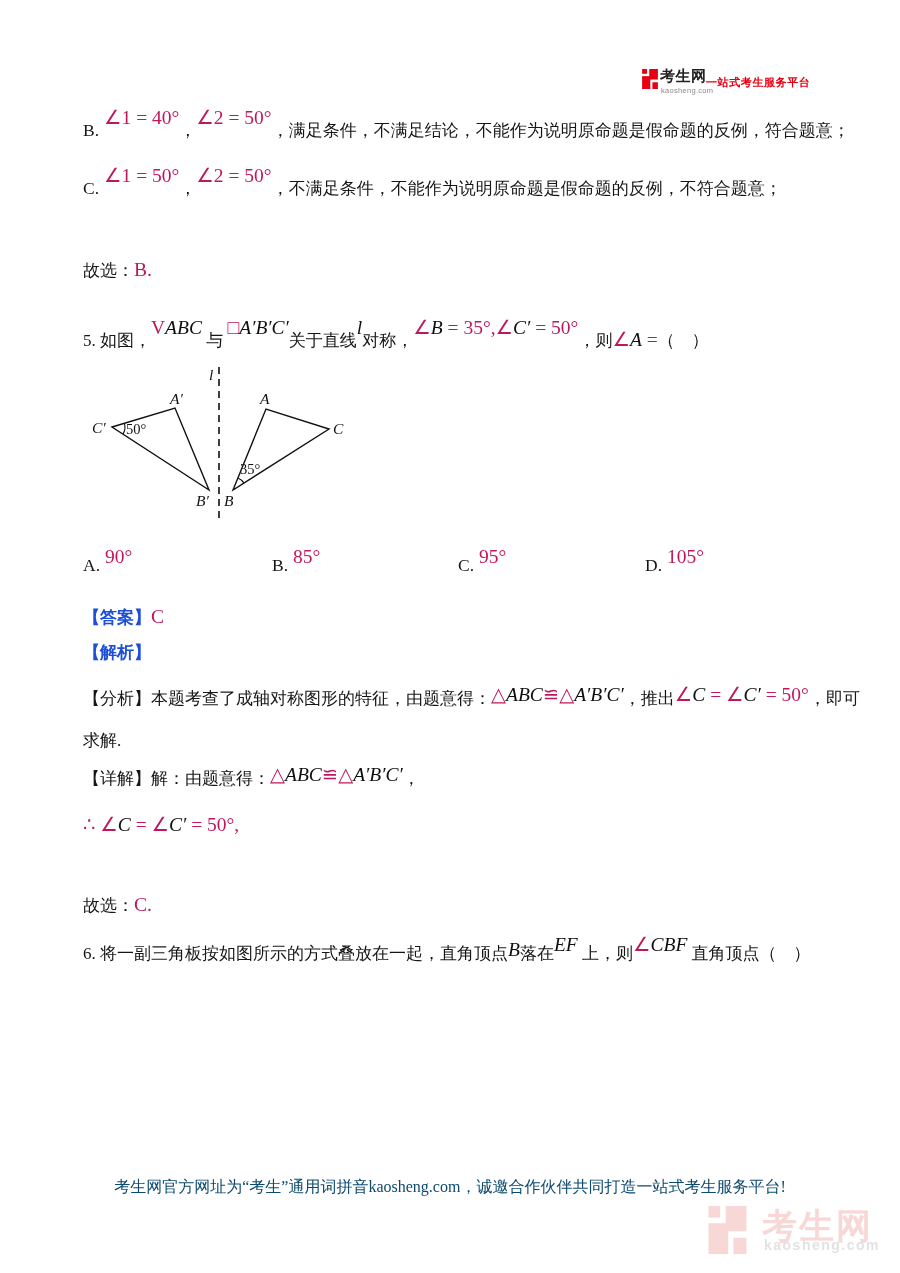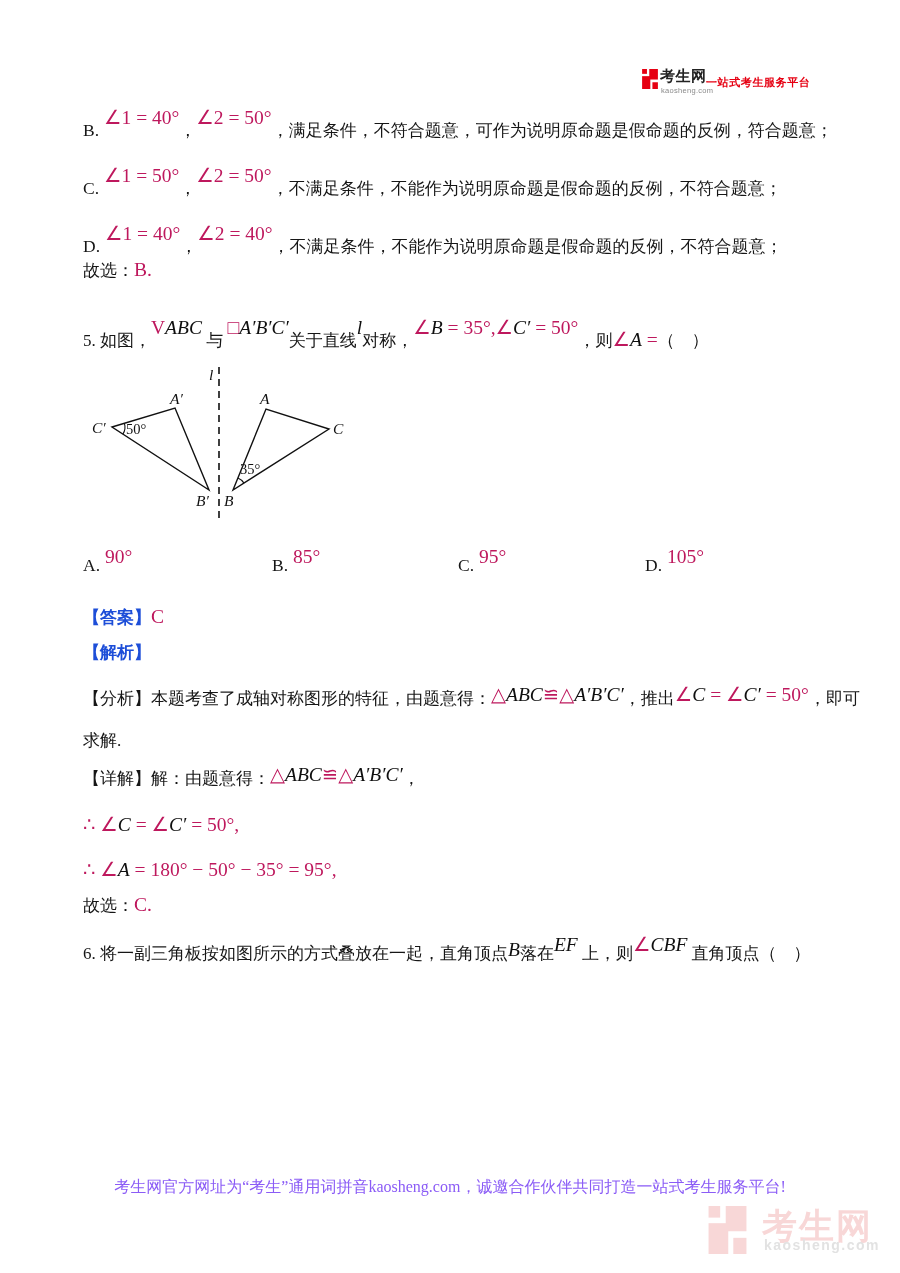--- a/index.html
+++ b/index.html
@@ -20,21 +20,21 @@
   .brand-domain { position:absolute; left:661px; top:86px; font-family:"Liberation Sans", sans-serif;
                   font-size:7.5px; color:#8a8a8a; letter-spacing:0.3px; }
   .brand-tagline { position:absolute; left:706px; top:75px; font-family:"Liberation Sans", sans-serif;
                    font-size:11px; font-weight:bold; color:#e60012; letter-spacing:0.6px; }
   
   .fig { position:absolute; left:88px; top:360px; }
   .fig-lbl { font-family:"Liberation Serif", serif; font-style:italic; font-size:15.5px; fill:#111; }
   .fig-deg { font-family:"Liberation Serif", serif; font-size:14.5px; fill:#111; }
   
   .footer { position:absolute; left:0; top:1177px; width:900px; text-align:center;
-            font-size:16px; color:#8b5cf6; }
+            font-size:16px; color:#0c4a6e; }
   
   .wm-brand { position:absolute; left:762px; top:1203px; font-family:"Liberation Sans", sans-serif;
               font-size:35px; font-weight:bold; color:#f8d7d7; letter-spacing:2px; }
   .wm-domain { position:absolute; left:764px; top:1237px; font-family:"Liberation Sans", sans-serif;
                font-size:14px; font-weight:bold; color:#e2e2e2; letter-spacing:1.5px; }
 </style>
 </head>
 <body>
 
 <div id="page">
@@ -44,23 +44,22 @@
       <rect x="0" y="0" width="4.6" height="4.6" fill="#e60012"></rect>
       <rect x="6.8" y="0" width="8.2" height="10" fill="#e60012"></rect>
       <rect x="0" y="6.8" width="7.8" height="12.2" fill="#e60012"></rect>
       <rect x="9.8" y="12.6" width="5.2" height="6.4" fill="#e60012"></rect>
     </svg>
     <div class="brand-name">考生网</div>
     <div class="brand-domain">kaosheng.com</div>
     <div class="brand-tagline">一站式考生服务平台</div>
   </div>
 
-  <div class="line" style="left:83px; top:115px;"><span class="lbl">B.</span><span class="m r">∠1 = 40°</span><span class="cn">，</span><span class="m r">∠2 = 50°</span><span class="cn">，满足条件，不符合题意，可作为说明原命题是假命题的反例，符合题意；</span></div>
+  <div class="line" style="left:83px; top:115px;"><span class="lbl">B.</span><span class="m r">∠1 = 40°</span><span class="cn">，</span><span class="m r">∠2 = 50°</span><span class="cn">，满足条件，不满足结论，不能作为说明原命题是假命题的反例，符合题意；</span></div>
   <div class="line" style="left:83px; top:173px;"><span class="lbl">C.</span><span class="m r">∠1 = 50°</span><span class="cn">，</span><span class="m r">∠2 = 50°</span><span class="cn">，不满足条件，不能作为说明原命题是假命题的反例，不符合题意；</span></div>
-  <div class="line" style="left:83px; top:231px;"><span class="lbl">D.</span><span class="m r">∠1 = 40°</span><span class="cn">，</span><span class="m r">∠2 = 40°</span><span class="cn">，不满足条件，不能作为说明原命题是假命题的反例，不符合题意；</span></div>
   <div class="line" style="left:83px; top:255px;text-align:right;"><span class="cn">故选：</span><span class="m">B.</span></div>
 
   <div class="line" style="left:83px; top:325px;"><span class="cn">5. 如图，</span><span class="m r">V</span><span class="mi r">ABC</span><span class="cn"> 与 </span><span class="m r">□</span><span class="mi r">A′B′C′</span><span class="cn">关于直线</span><span class="mi r">l</span><span class="cn">对称，</span><span class="m r">∠</span><span class="mi r">B</span><span class="m r"> = 35°,</span><span class="m r">∠</span><span class="mi r">C′</span><span class="m r"> = 50°</span><span class="cn">，则</span><span class="m">∠</span><span class="mi">A</span><span class="m"> =</span><span class="cn">（　）</span></div>
 
   <svg class="fig" width="280" height="172" viewBox="0 0 280 172">
     <line x1="131" y1="7" x2="131" y2="163" stroke="#111" stroke-width="1.6" stroke-dasharray="7,5"></line>
     <text class="fig-lbl" x="121" y="20">l</text>
     <path d="M24,67 L87,48 L121,130 Z" fill="none" stroke="#111" stroke-width="1.4"></path>
     <path d="M145,130 L178,49 L241,69 Z" fill="none" stroke="#111" stroke-width="1.4"></path>
     <path d="M36.4,63.3 A13,13 0 0 1 34.9,74.1" fill="none" stroke="#111" stroke-width="1.1"></path>
@@ -79,21 +78,20 @@
   <div class="line" style="left:272px; top:550px;"><span class="lbl">B.</span><span class="m r3">85°</span></div>
   <div class="line" style="left:458px; top:550px;"><span class="lbl">C.</span><span class="m r3">95°</span></div>
   <div class="line" style="left:645px; top:550px;"><span class="lbl">D.</span><span class="m r3">105°</span></div>
 
   <div class="line" style="left:83px; top:602px;"><span class="cn blue">【答案】</span><span class="m">C</span></div>
   <div class="line" style="left:83px; top:638px;"><span class="cn blue">【解析】</span></div>
   <div class="line" style="left:83px; top:683px;"><span class="cn">【分析】本题考查了成轴对称图形的特征，由题意得：</span><span class="m r2">△</span><span class="mi r2">ABC</span><span class="m r2">≌△</span><span class="mi r2">A′B′C′</span><span class="cn">，推出</span><span class="m r2">∠</span><span class="mi r2">C</span><span class="m r2"> = </span><span class="m r2">∠</span><span class="mi r2">C′</span><span class="m r2"> = 50°</span><span class="cn">，即可</span></div>
   <div class="line" style="left:83px; top:726px;"><span class="cn">求解.</span></div>
   <div class="line" style="left:83px; top:763px;"><span class="cn">【详解】解：由题意得：</span><span class="m r2">△</span><span class="mi r2">ABC</span><span class="m r2">≌△</span><span class="mi r2">A′B′C′</span><span class="cn">，</span></div>
   <div class="line" style="left:83px; top:810px;"><span class="m">∴ </span><span class="m">∠</span><span class="mi">C</span><span class="m"> = </span><span class="m">∠</span><span class="mi">C′</span><span class="m"> = 50°</span><span class="m">,</span></div>
-  <div class="line" style="left:83px; top:855px;"><span class="m">∴ </span><span class="m">∠</span><span class="mi">A</span><span class="m"> = 180° − 50° − 35° = 95°</span><span class="m">,</span></div>
   <div class="line" style="left:83px; top:890px;"><span class="cn">故选：</span><span class="m">C.</span></div>
 
   <div class="line" style="left:83px; top:938px;"><span class="cn">6. 将一副三角板按如图所示的方式叠放在一起，直角顶点</span><span class="mi r2">B</span><span class="cn">落在</span><span class="mi r3">EF</span><span class="cn"> 上，则</span><span class="m r3">∠</span><span class="mi r3">CBF</span><span class="cn"> 直角顶点（　）</span></div>
 
   <div class="footer">考生网官方网址为“考生”通用词拼音kaosheng.com，诚邀合作伙伴共同打造一站式考生服务平台!</div>
 
   <div>
     <svg style="position:absolute; left:708px; top:1206px;" width="39" height="48" viewBox="0 0 15 19">
       <rect x="0" y="0" width="4.6" height="4.6" fill="#f8d7d7"></rect>
       <rect x="6.8" y="0" width="8.2" height="10" fill="#f8d7d7"></rect>

